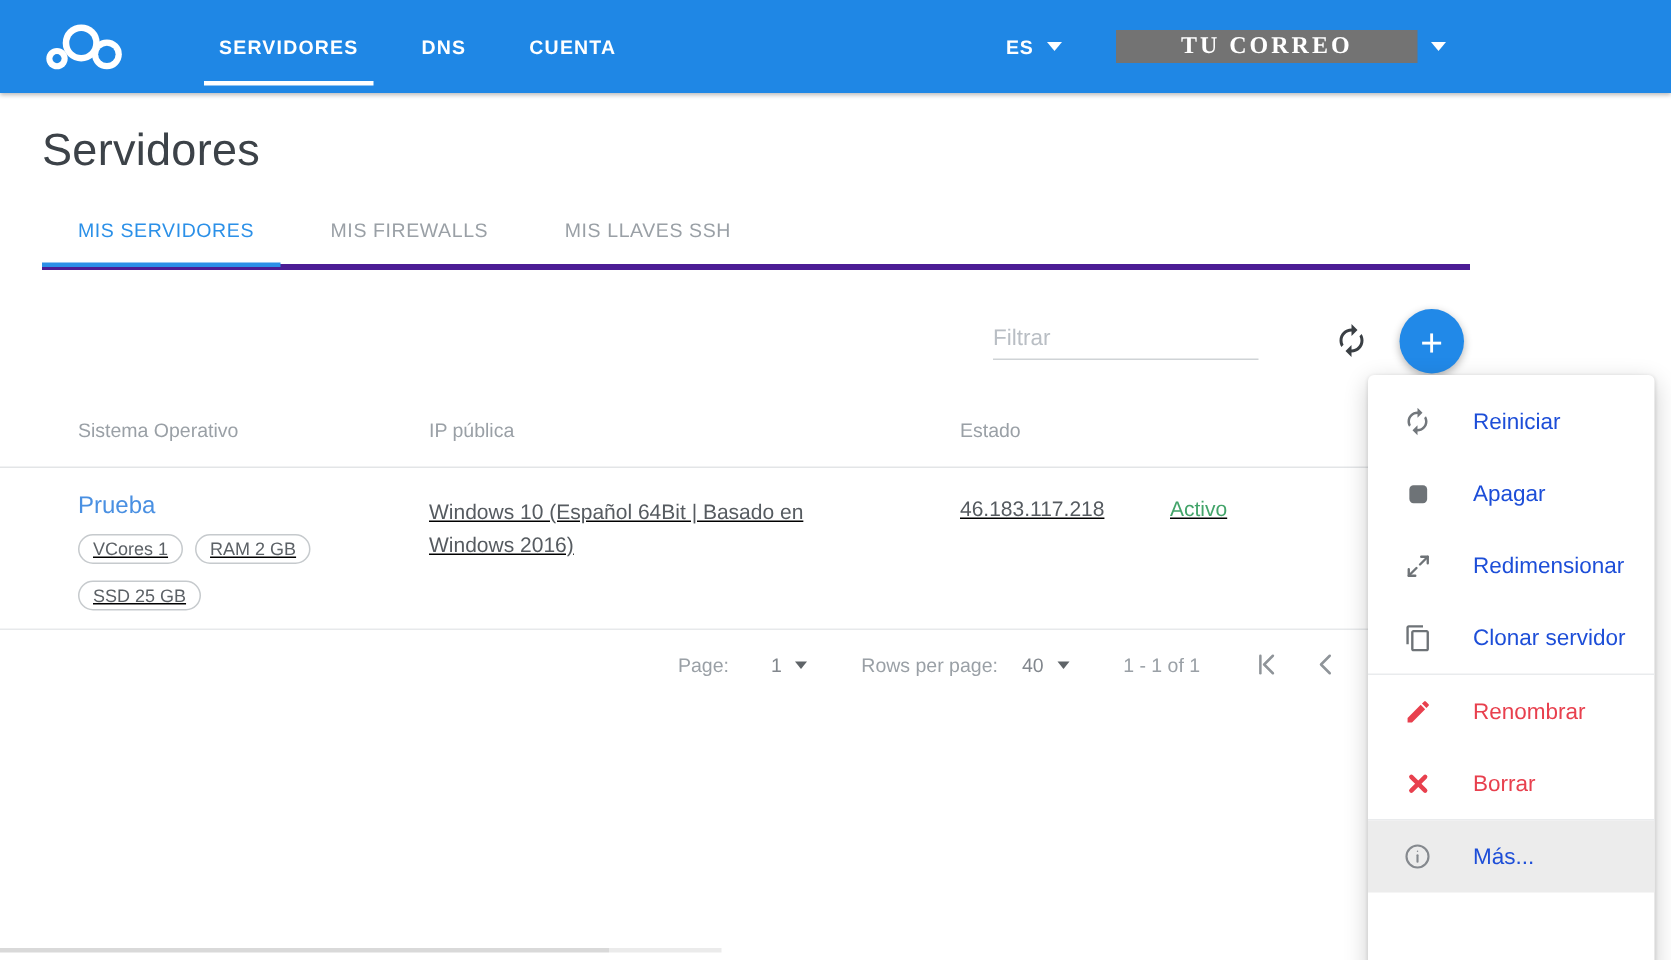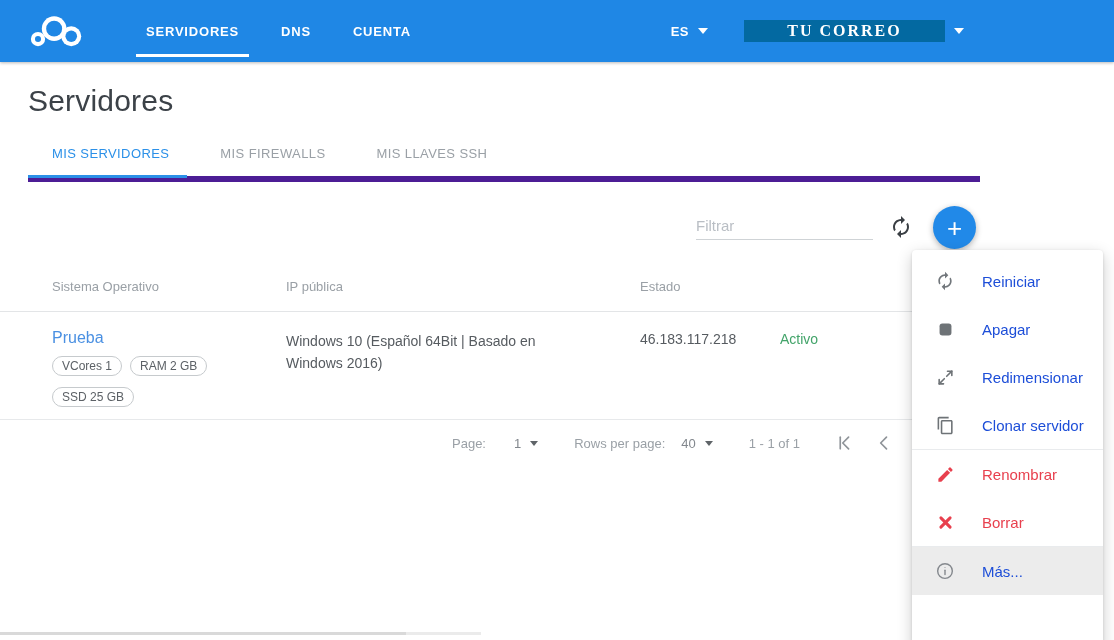--- a/index.html
+++ b/index.html
@@ -13,55 +13,55 @@
   .logo { margin-left:28px; width:58px; height:38px; }
   .nav-links { display:flex; margin-left:56px; align-items:center; }
   .nav-link { position:relative; color:#fff; font-size:13px; font-weight:bold;
     letter-spacing:.8px; text-decoration:none; padding:0 4px; margin-right:34px; cursor:pointer; }
   .nav-link.active::after { content:""; position:absolute; left:-6px; right:-6px;
     bottom:-18px; height:3px; background:#fff; }
   .nav-right { margin-left:auto; margin-right:150px; display:flex; align-items:center; }
   .lang { color:#fff; font-size:13px; font-weight:bold; letter-spacing:.5px; cursor:pointer; }
   .caret-white { width:0; height:0; border-left:5px solid transparent;
     border-right:5px solid transparent; border-top:6px solid #fff; margin-left:9px; cursor:pointer; }
-  .account-badge { margin-left:36px; width:201px; height:22px; background:#0369a1;
+  .account-badge { margin-left:36px; width:201px; height:22px; background:#737373;
     color:#fff; font-family:"Liberation Serif", serif; font-weight:bold; font-size:16px;
     letter-spacing:2px; display:flex; align-items:center; justify-content:center; cursor:pointer; }
 
   
   .page-title { position:absolute; left:28px; top:84px; font-size:30px;
     font-weight:500; color:#3c4248; letter-spacing:.2px; }
 
   .tabs { position:absolute; left:28px; top:140px; width:952px; display:flex;
-    border-bottom:6px solid #4c1d95; }
+    border-bottom:4px solid #4c1d95; }
   .tab { padding:6px 18px 14px 18px; margin-right:15px; font-size:13px; letter-spacing:.4px;
     color:#9aa0a6; border-bottom:3px solid transparent; margin-bottom:-2px; cursor:pointer; white-space:nowrap; }
   .tab.active { color:#2b90e8; border-bottom-color:#2b90e8; }
   .tab:first-child { padding-left:24px; }
 
   
-  .filter-input { position:absolute; left:696px; top:212px; width:177px; height:28px;
+  .filter-input { position:absolute; left:662px; top:212px; width:177px; height:28px;
     border:none; border-bottom:1px solid #cfd3d6; font-size:15px; color:#4c1d95;
     background:transparent; outline:none; font-family:inherit; }
   .filter-input::placeholder { color:#b9bec4; }
   .refresh-btn { position:absolute; left:887px; top:213px; width:28px; height:28px;
     border:none; background:transparent; cursor:pointer; padding:2px; }
   .add-btn { position:absolute; left:933px; top:206px; width:43px; height:43px;
     border-radius:50%; border:none; background:#2189e8; color:#fff; font-size:26px;
     font-weight:300; line-height:38px; cursor:pointer; box-shadow:0 2px 6px rgba(0,0,0,.3); }
 
   
   .thead { position:absolute; left:0; top:262px; width:1086px; height:50px;
     display:grid; grid-template-columns:234px 354px 140px 260px; padding-left:52px;
     align-items:center; border-bottom:1px solid #e3e5e7; }
   .th { font-size:13px; color:#9aa0a6; font-weight:normal; }
   .th.sorted { color:#43484e; display:flex; align-items:center; gap:10px; }
   .trow { position:absolute; left:0; top:313px; width:1086px; min-height:102px;
     display:grid; grid-template-columns:234px 354px 140px 260px; padding:16px 0 12px 52px;
-    border-bottom:1px solid #e7e9eb; align-items:start; }
+    border-bottom:1px solid #e7e9eb; align-items:start;text-decoration:underline; }
   .server-link { color:#4a90e2; font-size:16px; text-decoration:none; cursor:pointer; display:inline-block; }
   .chips { margin-top:9px; display:flex; flex-wrap:wrap; gap:11px 8px; max-width:210px; }
   .chip { border:1px solid #c6cacd; border-radius:10px; padding:2px 9px; font-size:12px;
     color:#5c6166; white-space:nowrap; }
   .os-cell { font-size:14px; color:#565b60; line-height:1.55; padding-right:60px; padding-top:2px; }
   .ip-cell { font-size:14px; color:#565b60; padding-top:2px; }
   .status-cell { font-size:14px; padding-top:2px; }
 
   
   .pagination { position:absolute; left:452px; top:420px; height:46px; display:flex;

